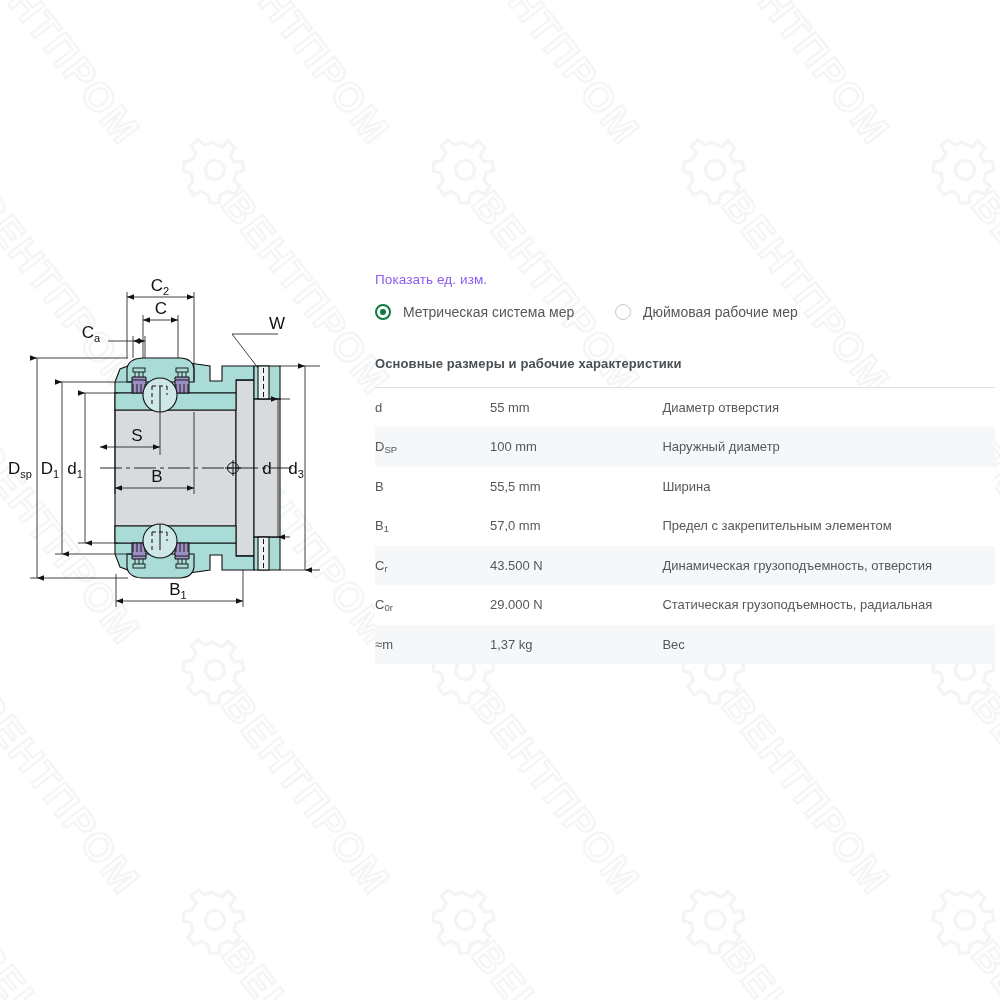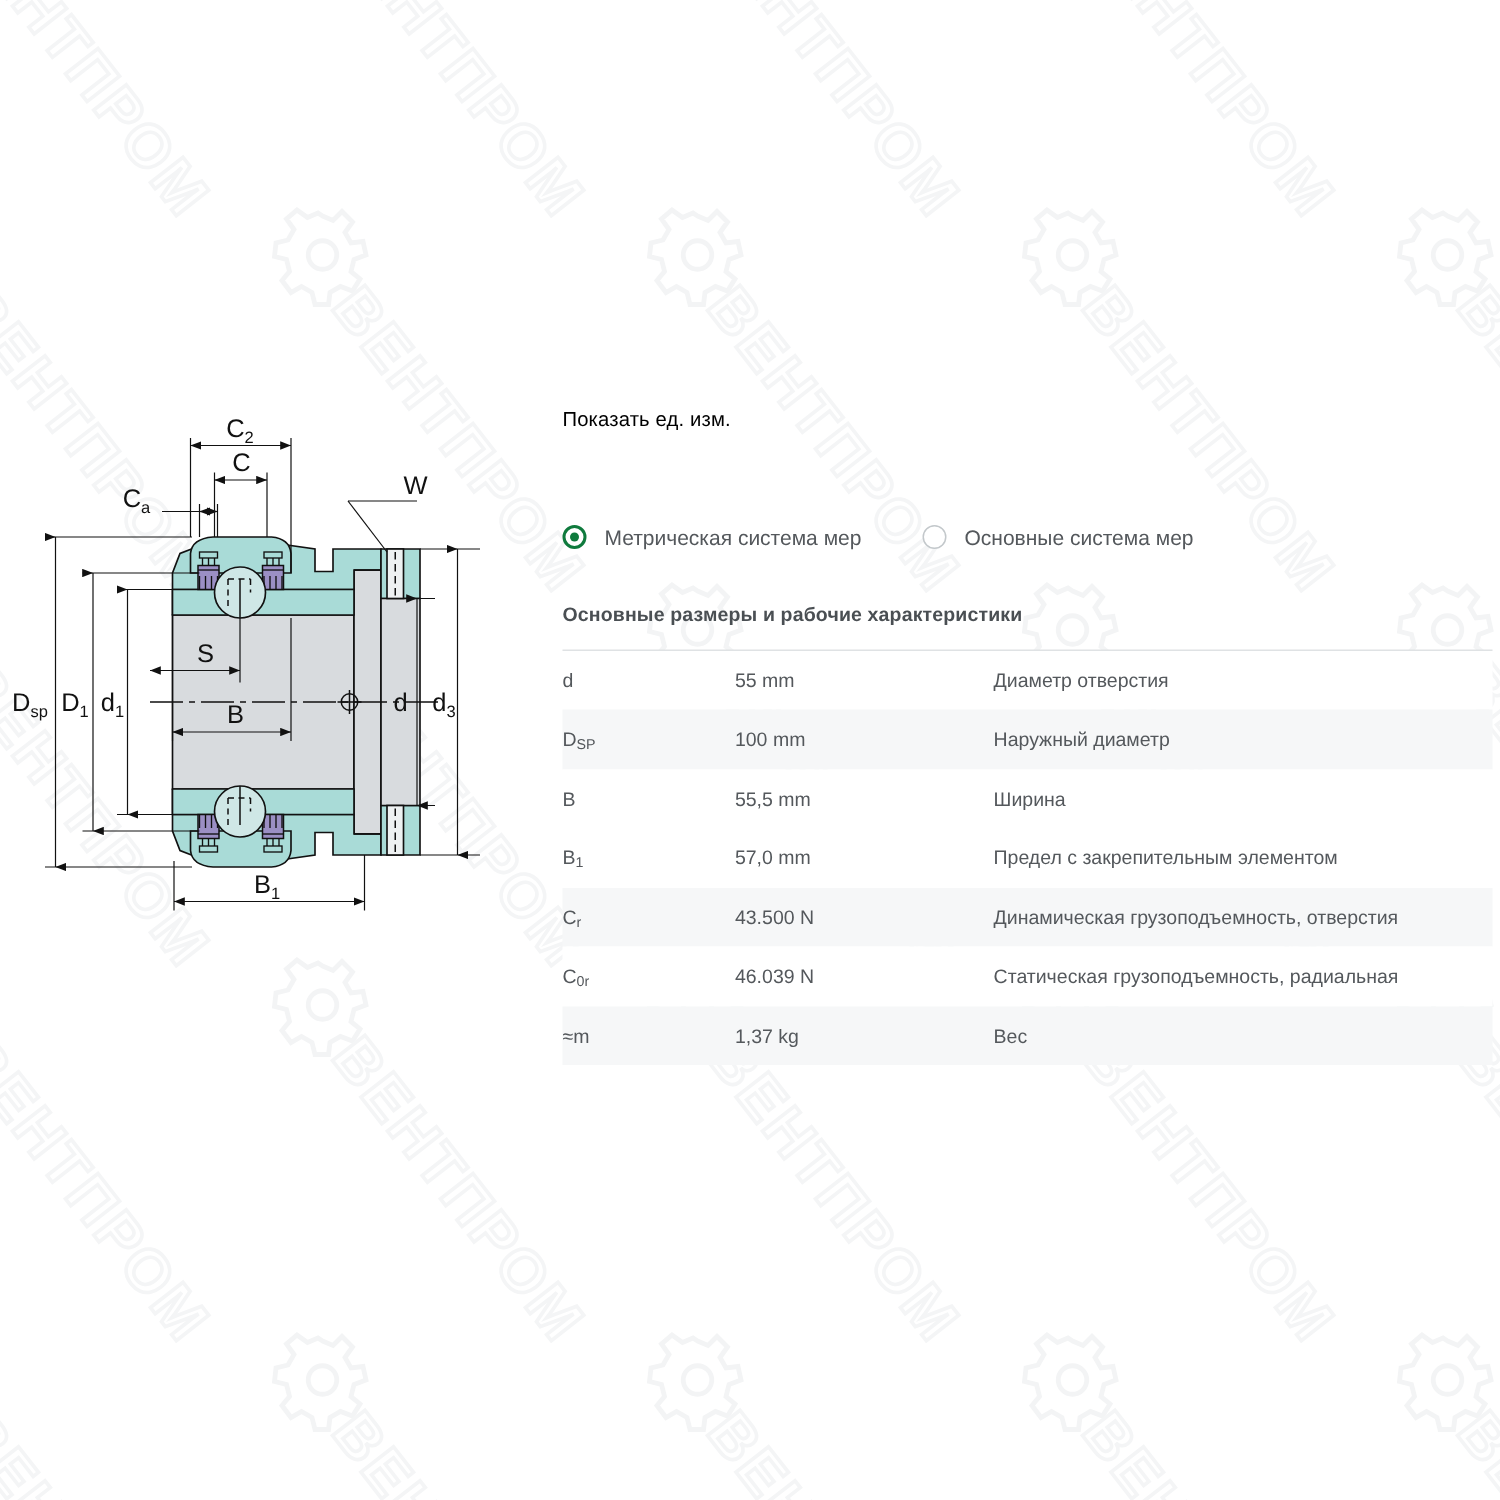--- a/index.html
+++ b/index.html
@@ -47,36 +47,35 @@
   
   #spec-panel {
     position: absolute;
     left: 375px;
     top: 272px;
     width: 620px;
   }
 
   .units-label {
     font-size: 13.5px;
-    color: #000000;
+    color: #8b5cf6;
     letter-spacing: 0.1px;
     margin: 0 0 17px 0;
     font-weight: 400;
   }
 
   .radio-row {
     display: flex;
     align-items: center;
     margin: 0 0 36px 0;
   }
   .radio-option {
     display: flex;
     align-items: center;
     cursor: pointer;
-    margin-top: 46px;
   }
   .radio-option.metric { width: 240px; }
 
   .radio-mark {
     width: 16px;
     height: 16px;
     border-radius: 50%;
     box-sizing: border-box;
     flex: 0 0 auto;
     display: inline-block;
@@ -400,21 +399,21 @@
 
     <div class="units-label">Показать ед. изм.</div>
 
     <div class="radio-row">
       <label class="radio-option metric">
         <span class="radio-mark on"></span>
         <span class="radio-text">Метрическая система мер</span>
       </label>
       <label class="radio-option imperial">
         <span class="radio-mark off"></span>
-        <span class="radio-text">Основные система мер</span>
+        <span class="radio-text">Дюймовая рабочие мер</span>
       </label>
     </div>
 
     <div class="section-heading">Основные размеры и рабочие характеристики</div>
 
     <table id="spec-table">
       <tbody>
           <tr class="odd">
             <td class="c-sym"><span class="sym">d</span></td>
             <td class="c-val">55 mm</td>
@@ -435,21 +434,21 @@
             <td class="c-val">57,0 mm</td>
             <td class="c-desc">Предел с закрепительным элементом</td>
           </tr>
           <tr class="even">
             <td class="c-sym"><span class="sym">C<sub>r</sub></span></td>
             <td class="c-val">43.500 N</td>
             <td class="c-desc">Динамическая грузоподъемность, отверстия</td>
           </tr>
           <tr class="odd">
             <td class="c-sym"><span class="sym">C<sub>0r</sub></span></td>
-            <td class="c-val">46.039 N</td>
+            <td class="c-val">29.000 N</td>
             <td class="c-desc">Статическая грузоподъемность, радиальная</td>
           </tr>
           <tr class="even">
             <td class="c-sym"><span class="sym">≈m</span></td>
             <td class="c-val">1,37 kg</td>
             <td class="c-desc">Вес</td>
           </tr>
         </tbody>
     </table>
   </div>

